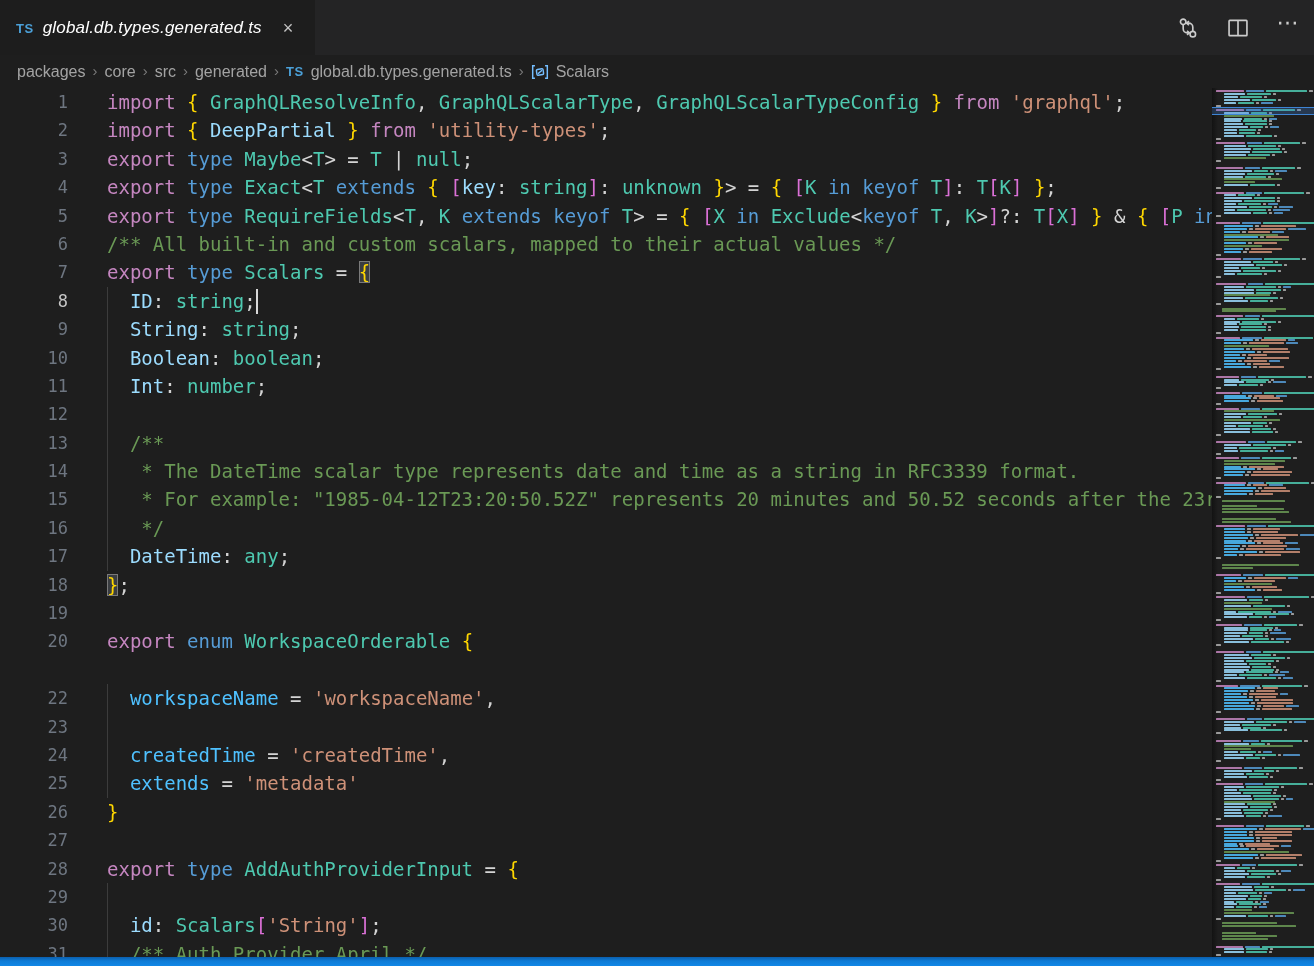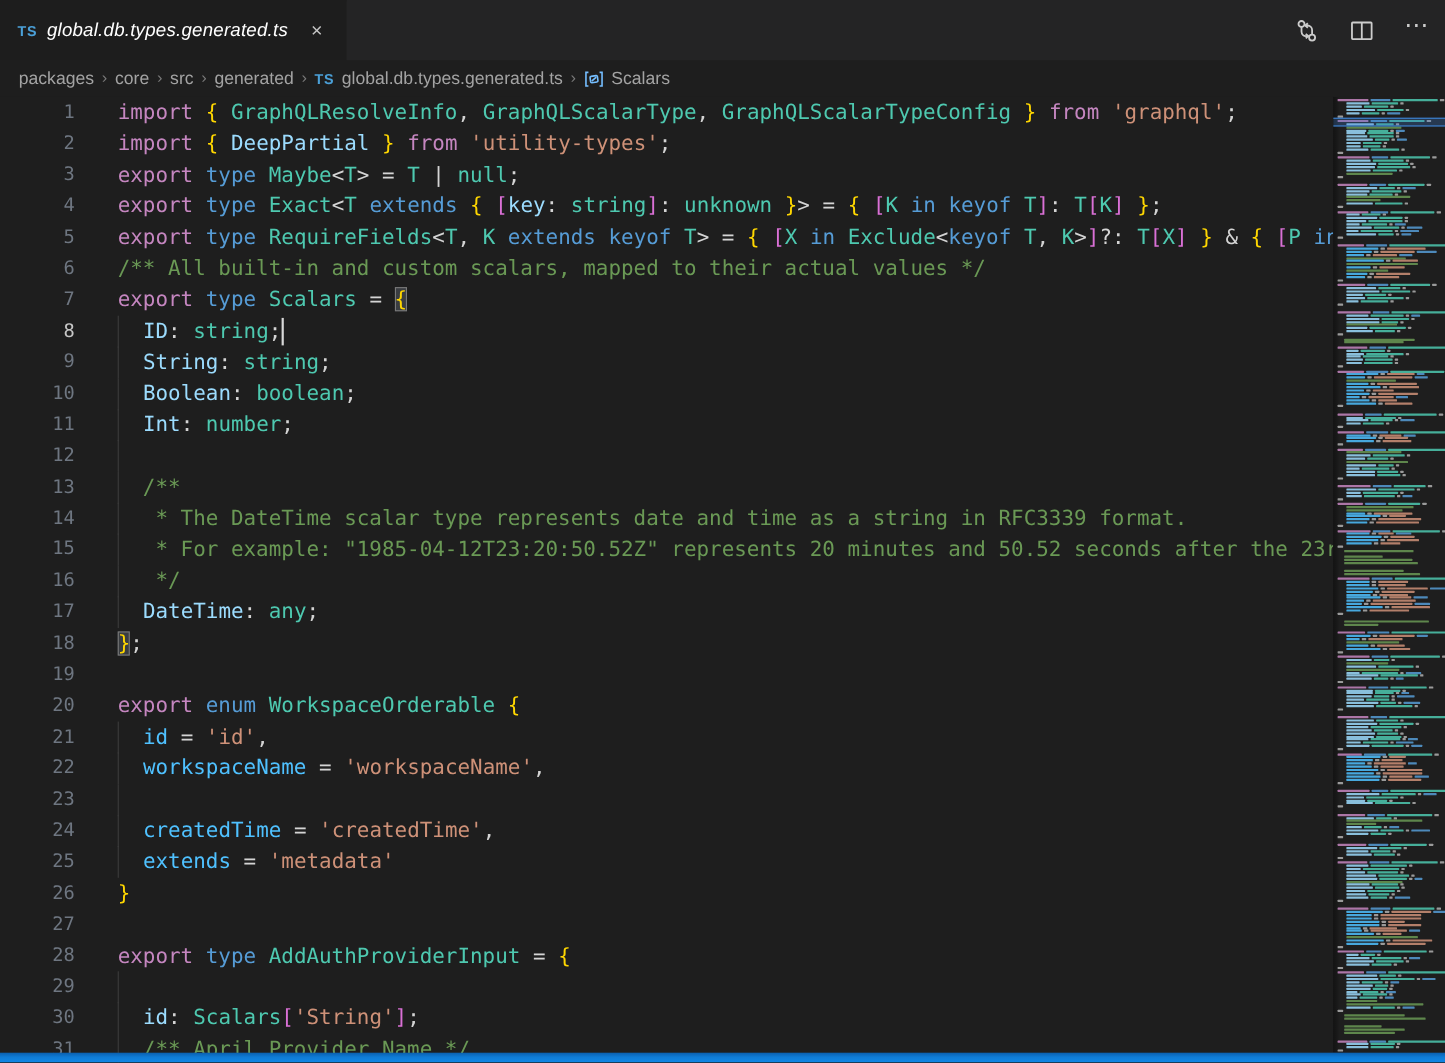--- a/index.html
+++ b/index.html
@@ -194,25 +194,20 @@
           <div class="code"><span class="tok-br1 boxed">}</span><span class="tok-pun">;</span></div>
         </div>
         <div class="line" style="top: 511.02px;">
           <div class="ln">19</div>
           <div class="code"></div>
         </div>
         <div class="line" style="top: 539.41px;">
           <div class="ln">20</div>
           <div class="code"><span class="tok-kw1">export </span><span class="tok-kw2">enum </span><span class="tok-typ">WorkspaceOrderable</span><span class="tok-pun"> </span><span class="tok-br1">{</span></div>
         </div>
-        <div class="line" style="top: 567.8px;">
-          <div class="ln">21</div>
-          <div class="guide" style="left: 107px;"></div>
-          <div class="code"><span class="tok-pun">  </span><span class="tok-enm">id</span><span class="tok-pun"> = </span><span class="tok-str">'id'</span><span class="tok-pun">,</span></div>
-        </div>
         <div class="line" style="top: 596.19px;">
           <div class="ln">22</div>
           <div class="guide" style="left: 107px;"></div>
           <div class="code"><span class="tok-pun">  </span><span class="tok-enm">workspaceName</span><span class="tok-pun"> = </span><span class="tok-str">'workspaceName'</span><span class="tok-pun">,</span></div>
         </div>
         <div class="line" style="top: 624.58px;">
           <div class="ln">23</div>
           <div class="guide" style="left: 107px;"></div>
         </div>
         <div class="line" style="top: 652.97px;">
@@ -242,21 +237,21 @@
           <div class="guide" style="left: 107px;"></div>
         </div>
         <div class="line" style="top: 823.31px;">
           <div class="ln">30</div>
           <div class="guide" style="left: 107px;"></div>
           <div class="code"><span class="tok-pun">  </span><span class="tok-var">id</span><span class="tok-pun">: </span><span class="tok-typ">Scalars</span><span class="tok-br2">[</span><span class="tok-str">'String'</span><span class="tok-br2">]</span><span class="tok-pun">;</span></div>
         </div>
         <div class="line" style="top: 851.7px;">
           <div class="ln">31</div>
           <div class="guide" style="left: 107px;"></div>
-          <div class="code"><span class="tok-com">  /** April Provider Name */</span></div>
+          <div class="code"><span class="tok-com">  /** Auth Provider April */</span></div>
         </div>
         <div class="cursor" style="left: 255.85px; top: 200.73px;"></div>
       </div>
     <div class="minimap">
       <div class="minimap-shadow"></div>
     <div class="mm-row" style="top: 2px; left: 4px;">
           <span class="mm-seg" style="background: rgb(197, 134, 192); width: 28.4838px;"></span>
           <span class="mm-seg" style="background: rgb(86, 156, 214); width: 17.8625px;"></span>
           <span class="mm-seg" style="background: rgb(78, 201, 176); width: 40.9232px;"></span>
           <span class="mm-seg" style="background: rgb(176, 176, 176); width: 4px;"></span>

